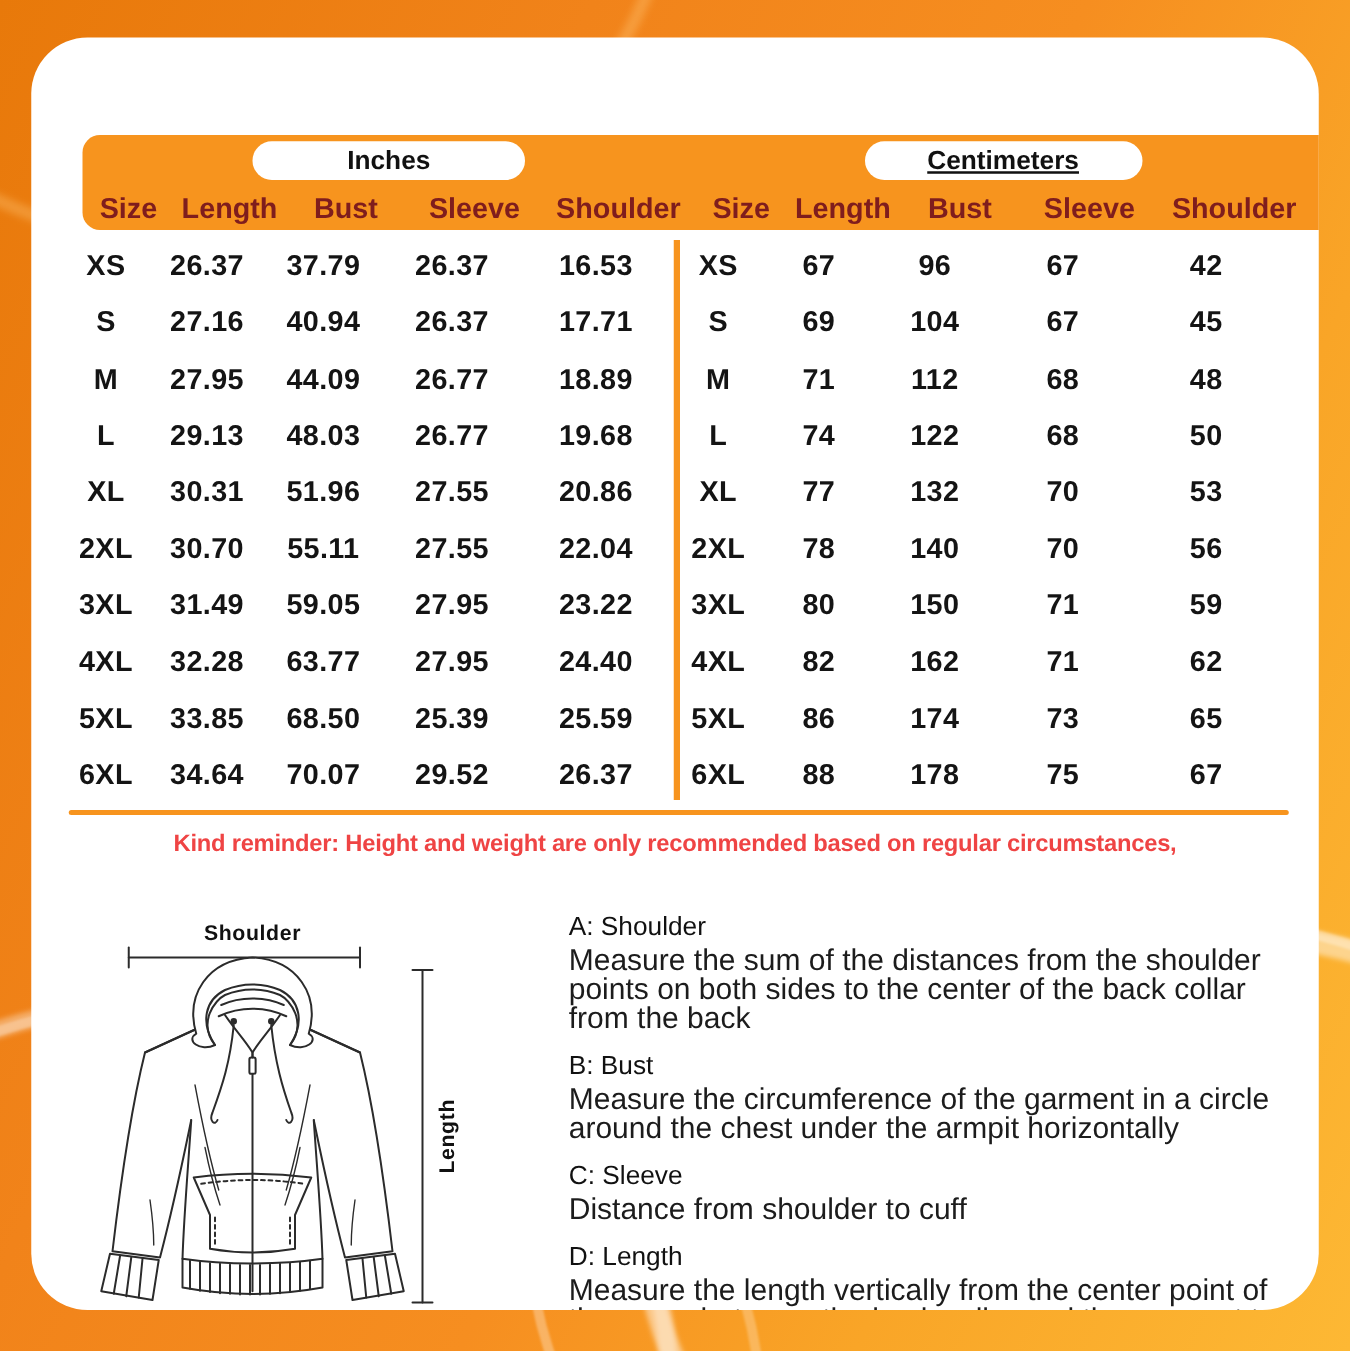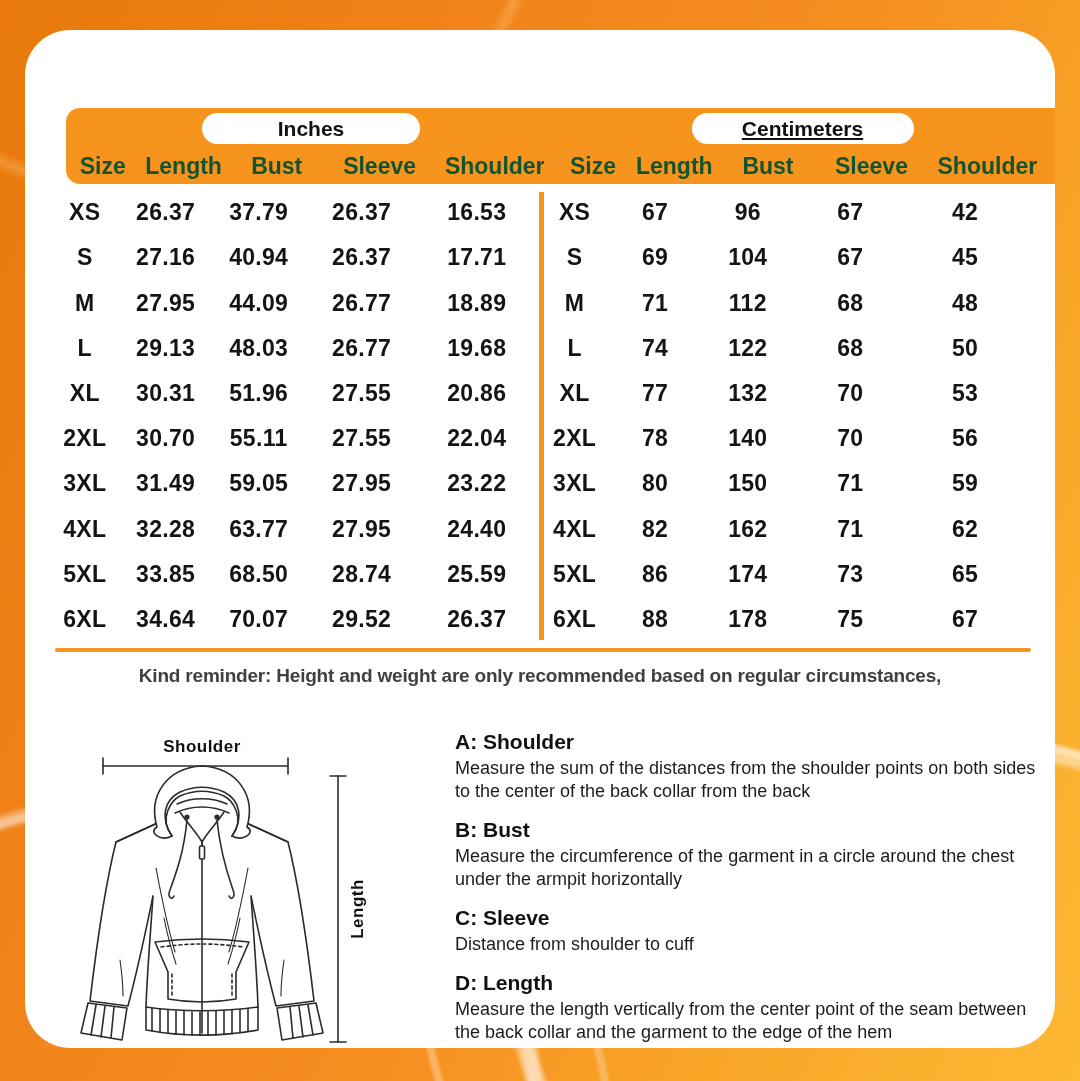--- a/index.html
+++ b/index.html
@@ -48,21 +48,21 @@
     position: absolute; top: 5px; left: 50%; transform: translateX(-50%);
     height: 31px; background: #ffffff; border-radius: 16px;
     display: flex; align-items: center; justify-content: center;
     font-weight: bold; font-size: 21px; color: #111111;
   }
   .unit-pill.inches { width: 218px; }
   .unit-pill.cm { width: 222px; text-decoration: underline; }
   .col-headers {
     position: absolute; left: 0; bottom: 4px; width: 100%;
     display: grid; grid-template-columns: 15% 18% 20% 22% 25%;
-    font-weight: bold; font-size: 23px; color: #14532d;
+    font-weight: bold; font-size: 23px; color: #7f1d1d;
   }
   .col-headers > div { text-align: center; }
 
   .chart-body {
     position: absolute; left: 23px; top: 160px; width: 983px; height: 452px;
     display: flex;
   }
   .table-half { display: flex; flex-direction: column; }
   .table-half.inches { width: 490px; }
   .table-half.cm { width: 488px; }
@@ -79,35 +79,35 @@
     letter-spacing: 0.3px;
   }
 
   .h-line {
     position: absolute; left: 30px; top: 618px; width: 976px; height: 4px;
     background: #f7941e; border-radius: 2px;
   }
 
   .reminder {
     position: absolute; left: 0; top: 633px; width: 100%;
-    text-align: center; font-weight: bold; color: #404040;
+    text-align: center; font-weight: bold; color: #ef4444;
     font-size: 19px; line-height: 26px; letter-spacing: -0.2px;
   }
 
   .diagram { position: absolute; left: 35px; top: 670px; width: 380px; height: 350px; }
   .diagram svg { width: 100%; height: 100%; }
   .diagram text {
     font-family: "Liberation Sans", sans-serif; font-weight: bold;
     font-size: 17px; fill: #111111; letter-spacing: 0.5px;
   }
 
   .guide { position: absolute; left: 430px; top: 700px; width: 585px; }
   .guide-item { margin-bottom: 15px; }
-  .guide-heading { font-weight: bold; font-size: 21px; color: #111111; margin-bottom: 3px; }
-  .guide-text { font-size: 18px; line-height: 23px; color: #1c1c1c; }
+  .guide-heading { font-weight: normal; font-size: 21px; color: #111111; margin-bottom: 3px; }
+  .guide-text { font-size: 24px; line-height: 23px; color: #1c1c1c; }
 </style>
 </head>
 <body>
 
 <div class="streak s1"></div>
 <div class="streak s2"></div>
 <div class="streak s3"></div>
 <div class="streak s4"></div>
 <div class="streak s5"></div>
 
@@ -192,21 +192,21 @@
           <div class="tcell">4XL</div>
           <div class="tcell">32.28</div>
           <div class="tcell">63.77</div>
           <div class="tcell">27.95</div>
           <div class="tcell">24.40</div>
         </div>
         <div class="trow">
           <div class="tcell">5XL</div>
           <div class="tcell">33.85</div>
           <div class="tcell">68.50</div>
-          <div class="tcell">28.74</div>
+          <div class="tcell">25.39</div>
           <div class="tcell">25.59</div>
         </div>
         <div class="trow">
           <div class="tcell">6XL</div>
           <div class="tcell">34.64</div>
           <div class="tcell">70.07</div>
           <div class="tcell">29.52</div>
           <div class="tcell">26.37</div>
         </div>
       </div>

